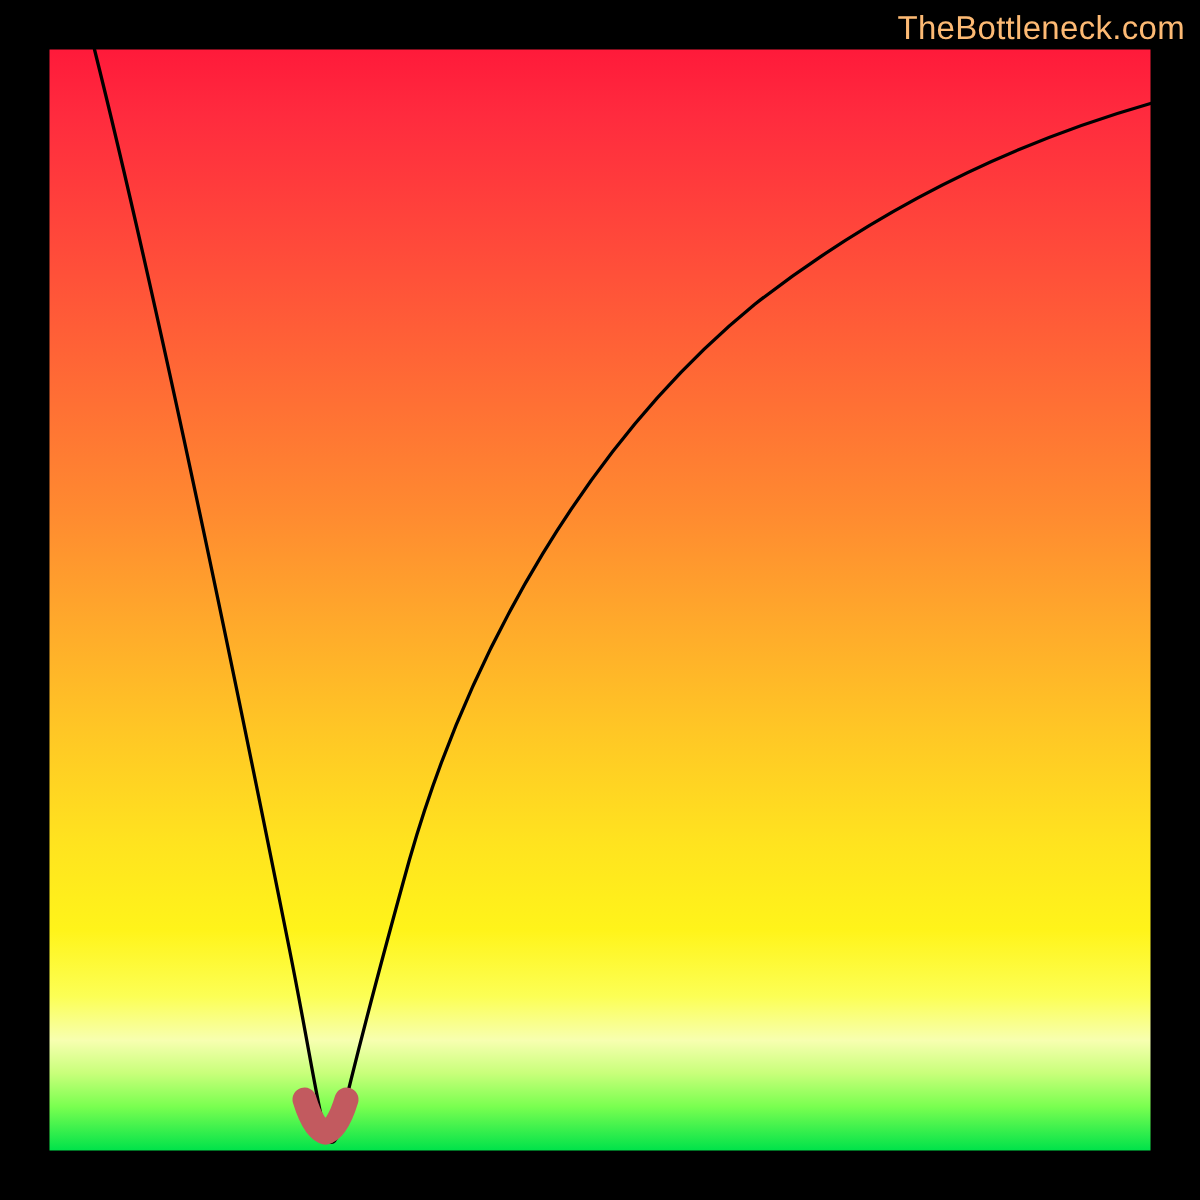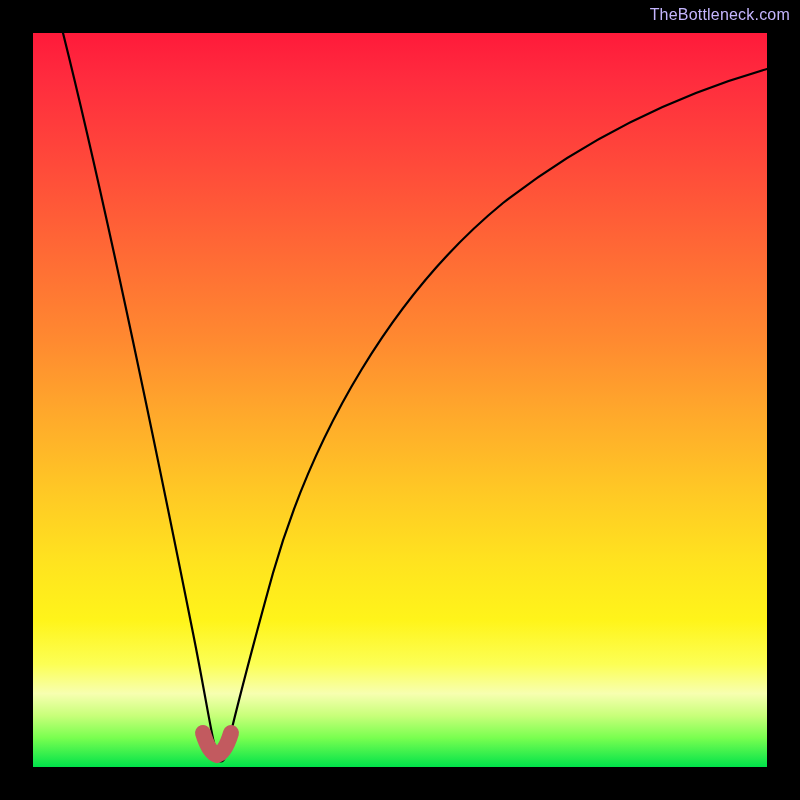--- a/index.html
+++ b/index.html
@@ -58,22 +58,22 @@
   .bump {
     fill: none;
     stroke: #c25a5f;
     stroke-width: 16;
     stroke-linecap: round;
   }
   .watermark {
     position: absolute;
     top: 6px;
     right: 10px;
-    color: #c4b5fd;
-    font-size: 16px;
+    color: #fdba74;
+    font-size: 22px;
     letter-spacing: 0.2px;
     font-weight: 500;
     user-select: none;
   }
 </style>
 </head>
 <body>
 
 <div class="frame">
 

